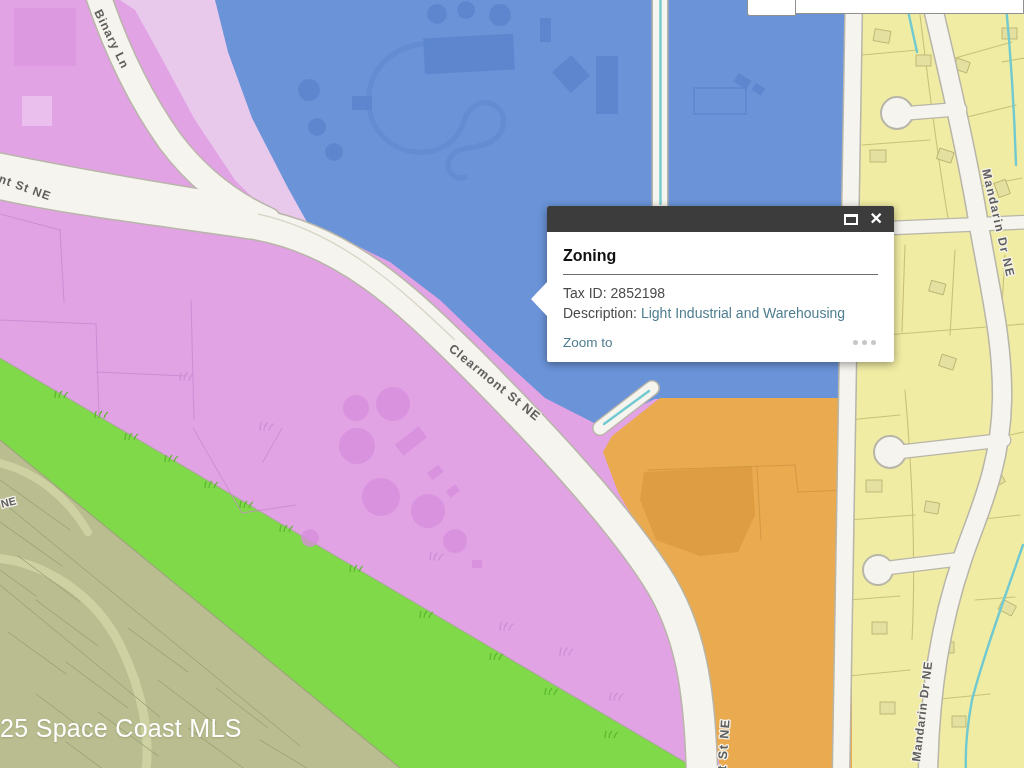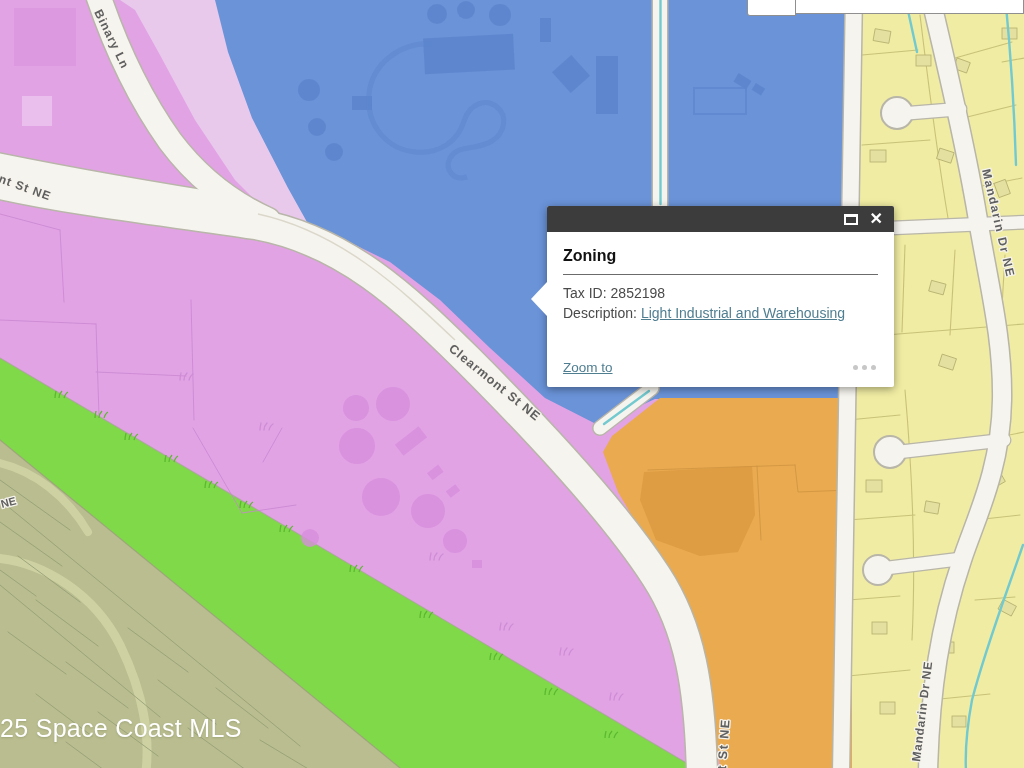--- a/index.html
+++ b/index.html
@@ -16,22 +16,22 @@
   .popup-header{height:26px;background:#3c3c3c;border-radius:2px 2px 0 0;
                 display:flex;align-items:center;justify-content:flex-end;gap:12px;padding-right:11px}
   .max-btn{width:14px;height:11px;border:2px solid #fff;border-top-width:3px;
            box-sizing:border-box;cursor:pointer}
   .close-btn{color:#fff;font-size:16px;line-height:1;cursor:pointer;font-weight:bold}
   .popup-body{padding:13px 16px 12px}
   .popup-title{font-size:16px;font-weight:bold;color:#111;margin:2px 0 9px}
   .popup-hr{border:none;border-top:1px solid #6b6b6b;margin:0 0 9px}
   .popup-row{font-size:14px;color:#4a4a4a;line-height:19.5px}
   .pr-label{margin-right:4px}
-  .popup-link{color:#4f7e91;text-decoration:underline;cursor:pointer}
-  .popup-footer{display:flex;justify-content:space-between;align-items:center;margin-top:37px}
+  .popup-link{color:#4f7e91;cursor:pointer}
+  .popup-footer{display:flex;justify-content:space-between;align-items:center;margin-top:12px}
   .zoomto{font-size:13.5px}
   .dots{display:flex;gap:4px;cursor:pointer;padding-right:2px;align-items:center}
   .dots span{width:5px;height:5px;border-radius:50%;background:#c7c7c7}
   .tail{position:absolute;left:-16px;top:76px;width:0;height:0;
         border-top:17px solid transparent;border-bottom:17px solid transparent;
         border-right:16px solid #fff}
   
   .toolbar{position:absolute;top:0;left:747px;display:flex;z-index:10;align-items:flex-start}
   .tb1{width:47px;height:15px;background:#fff;border:1px solid #8f8f8f;border-top:none;
        border-radius:0 0 0 3px}

